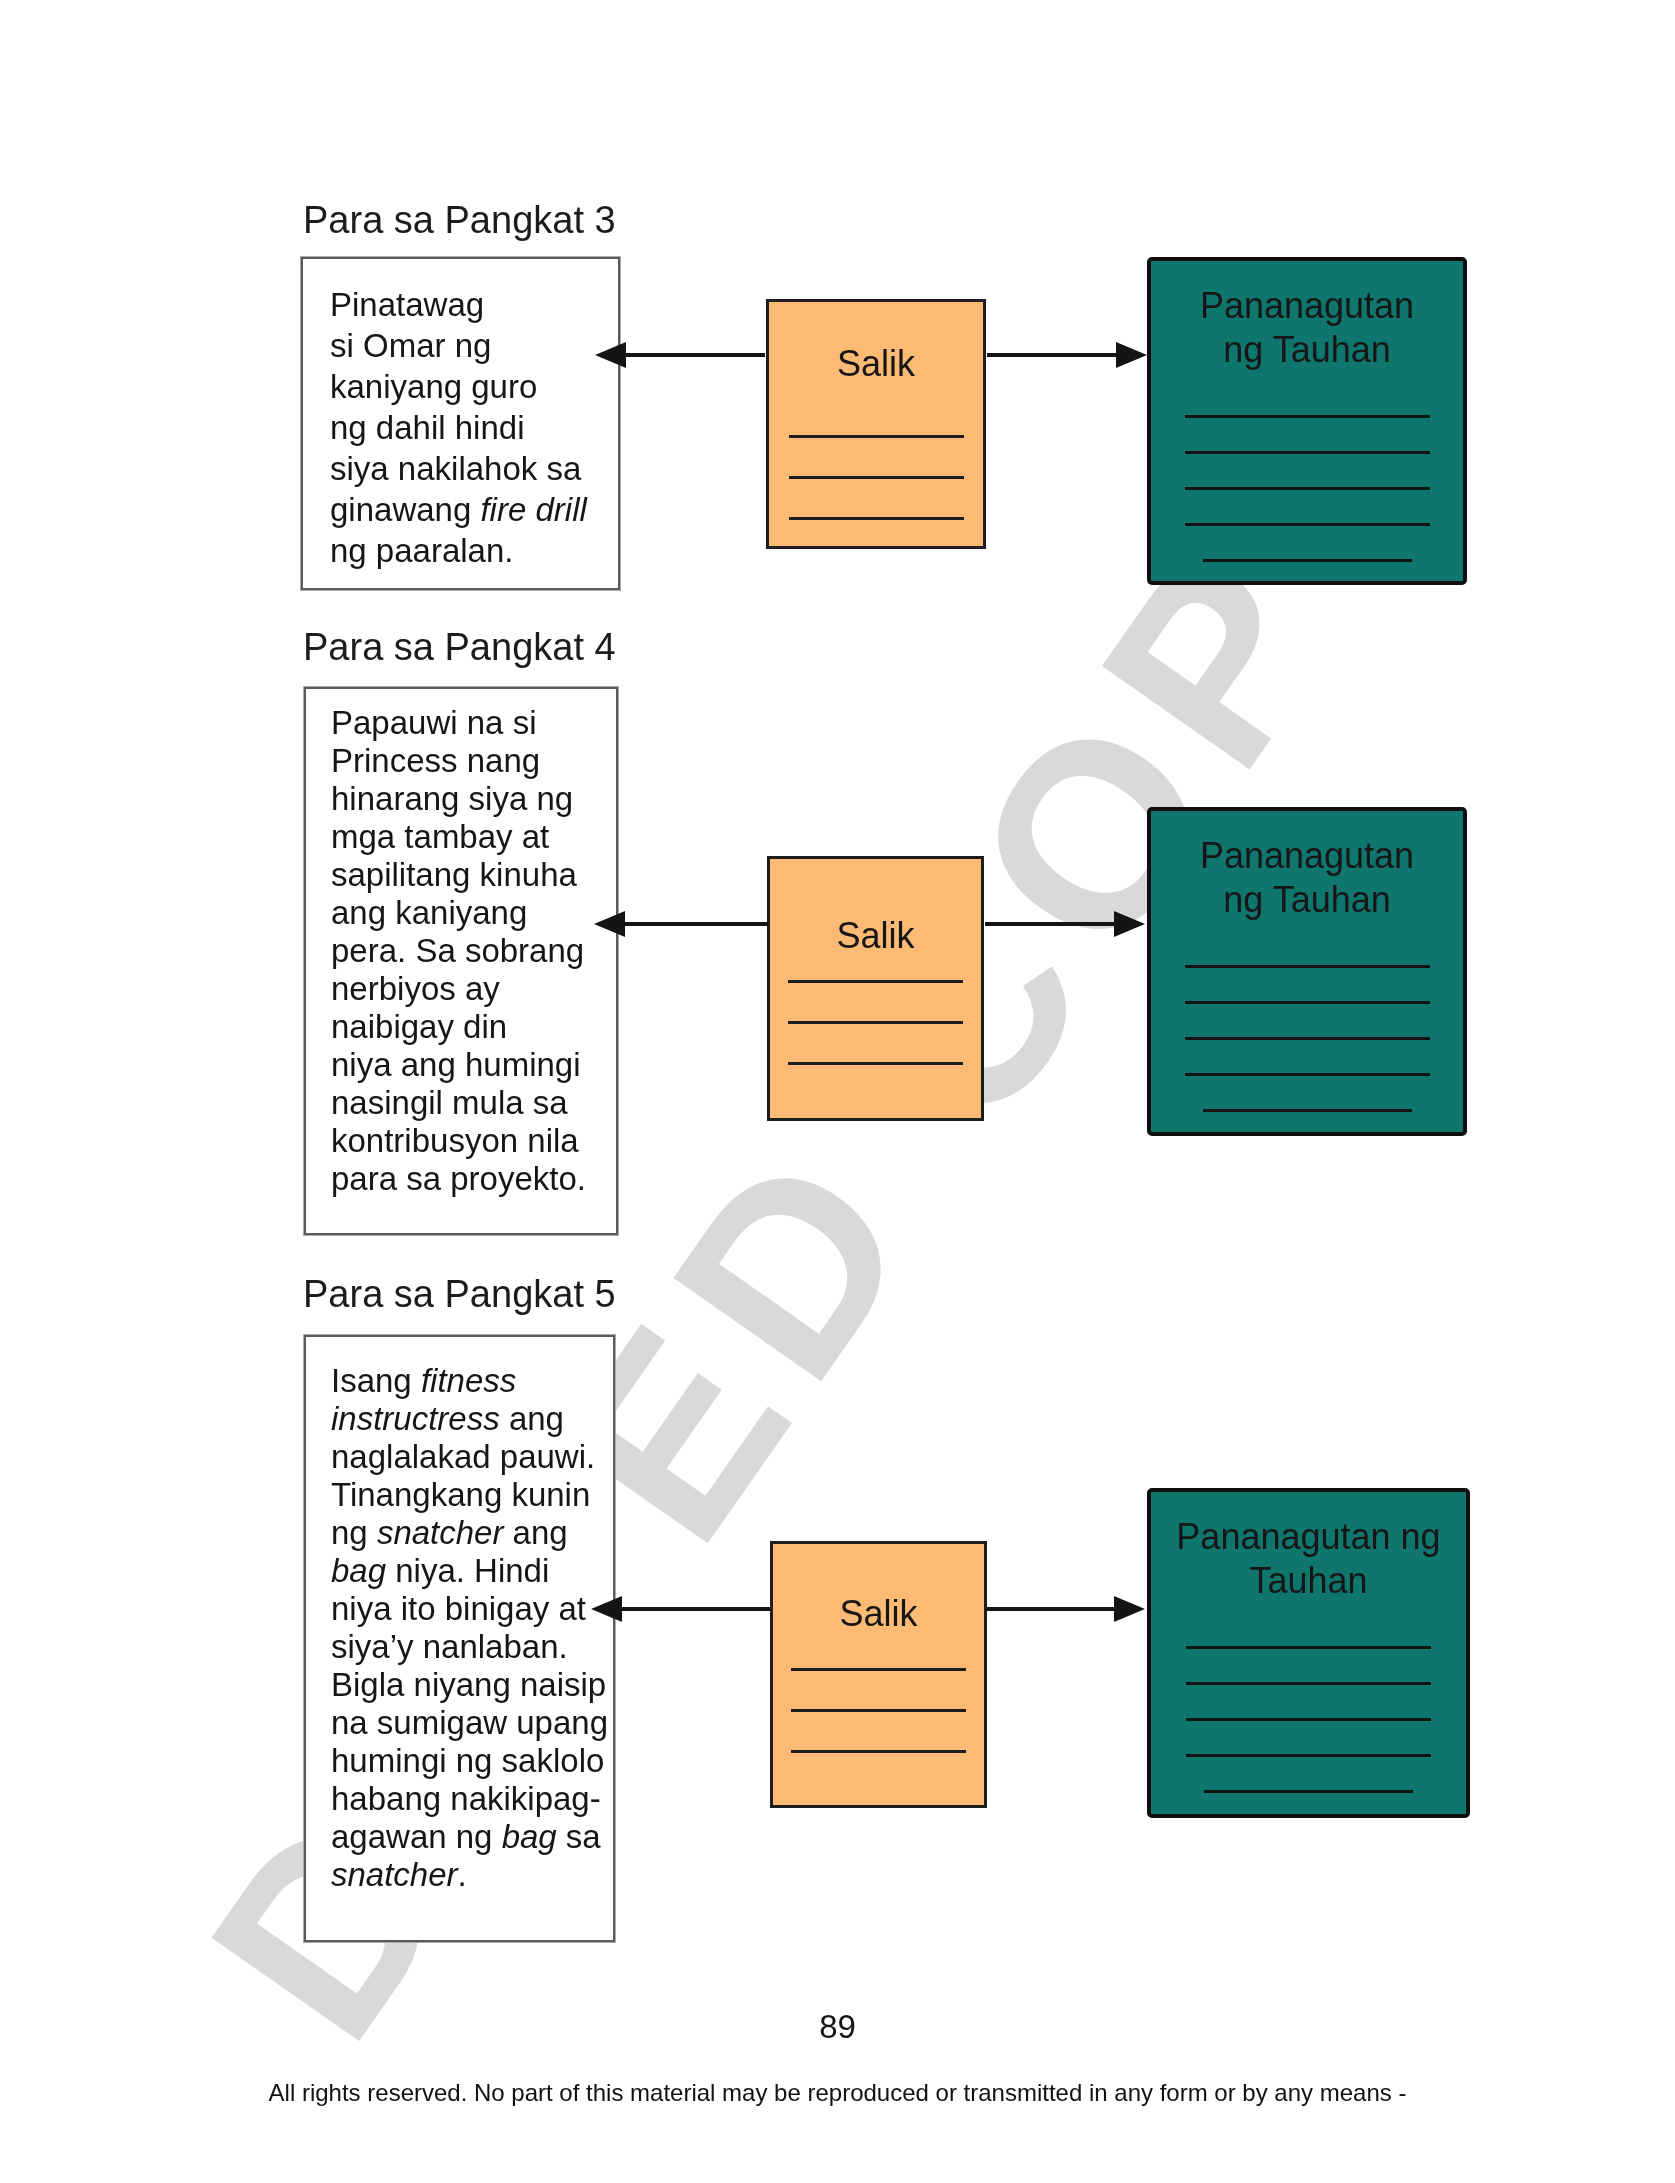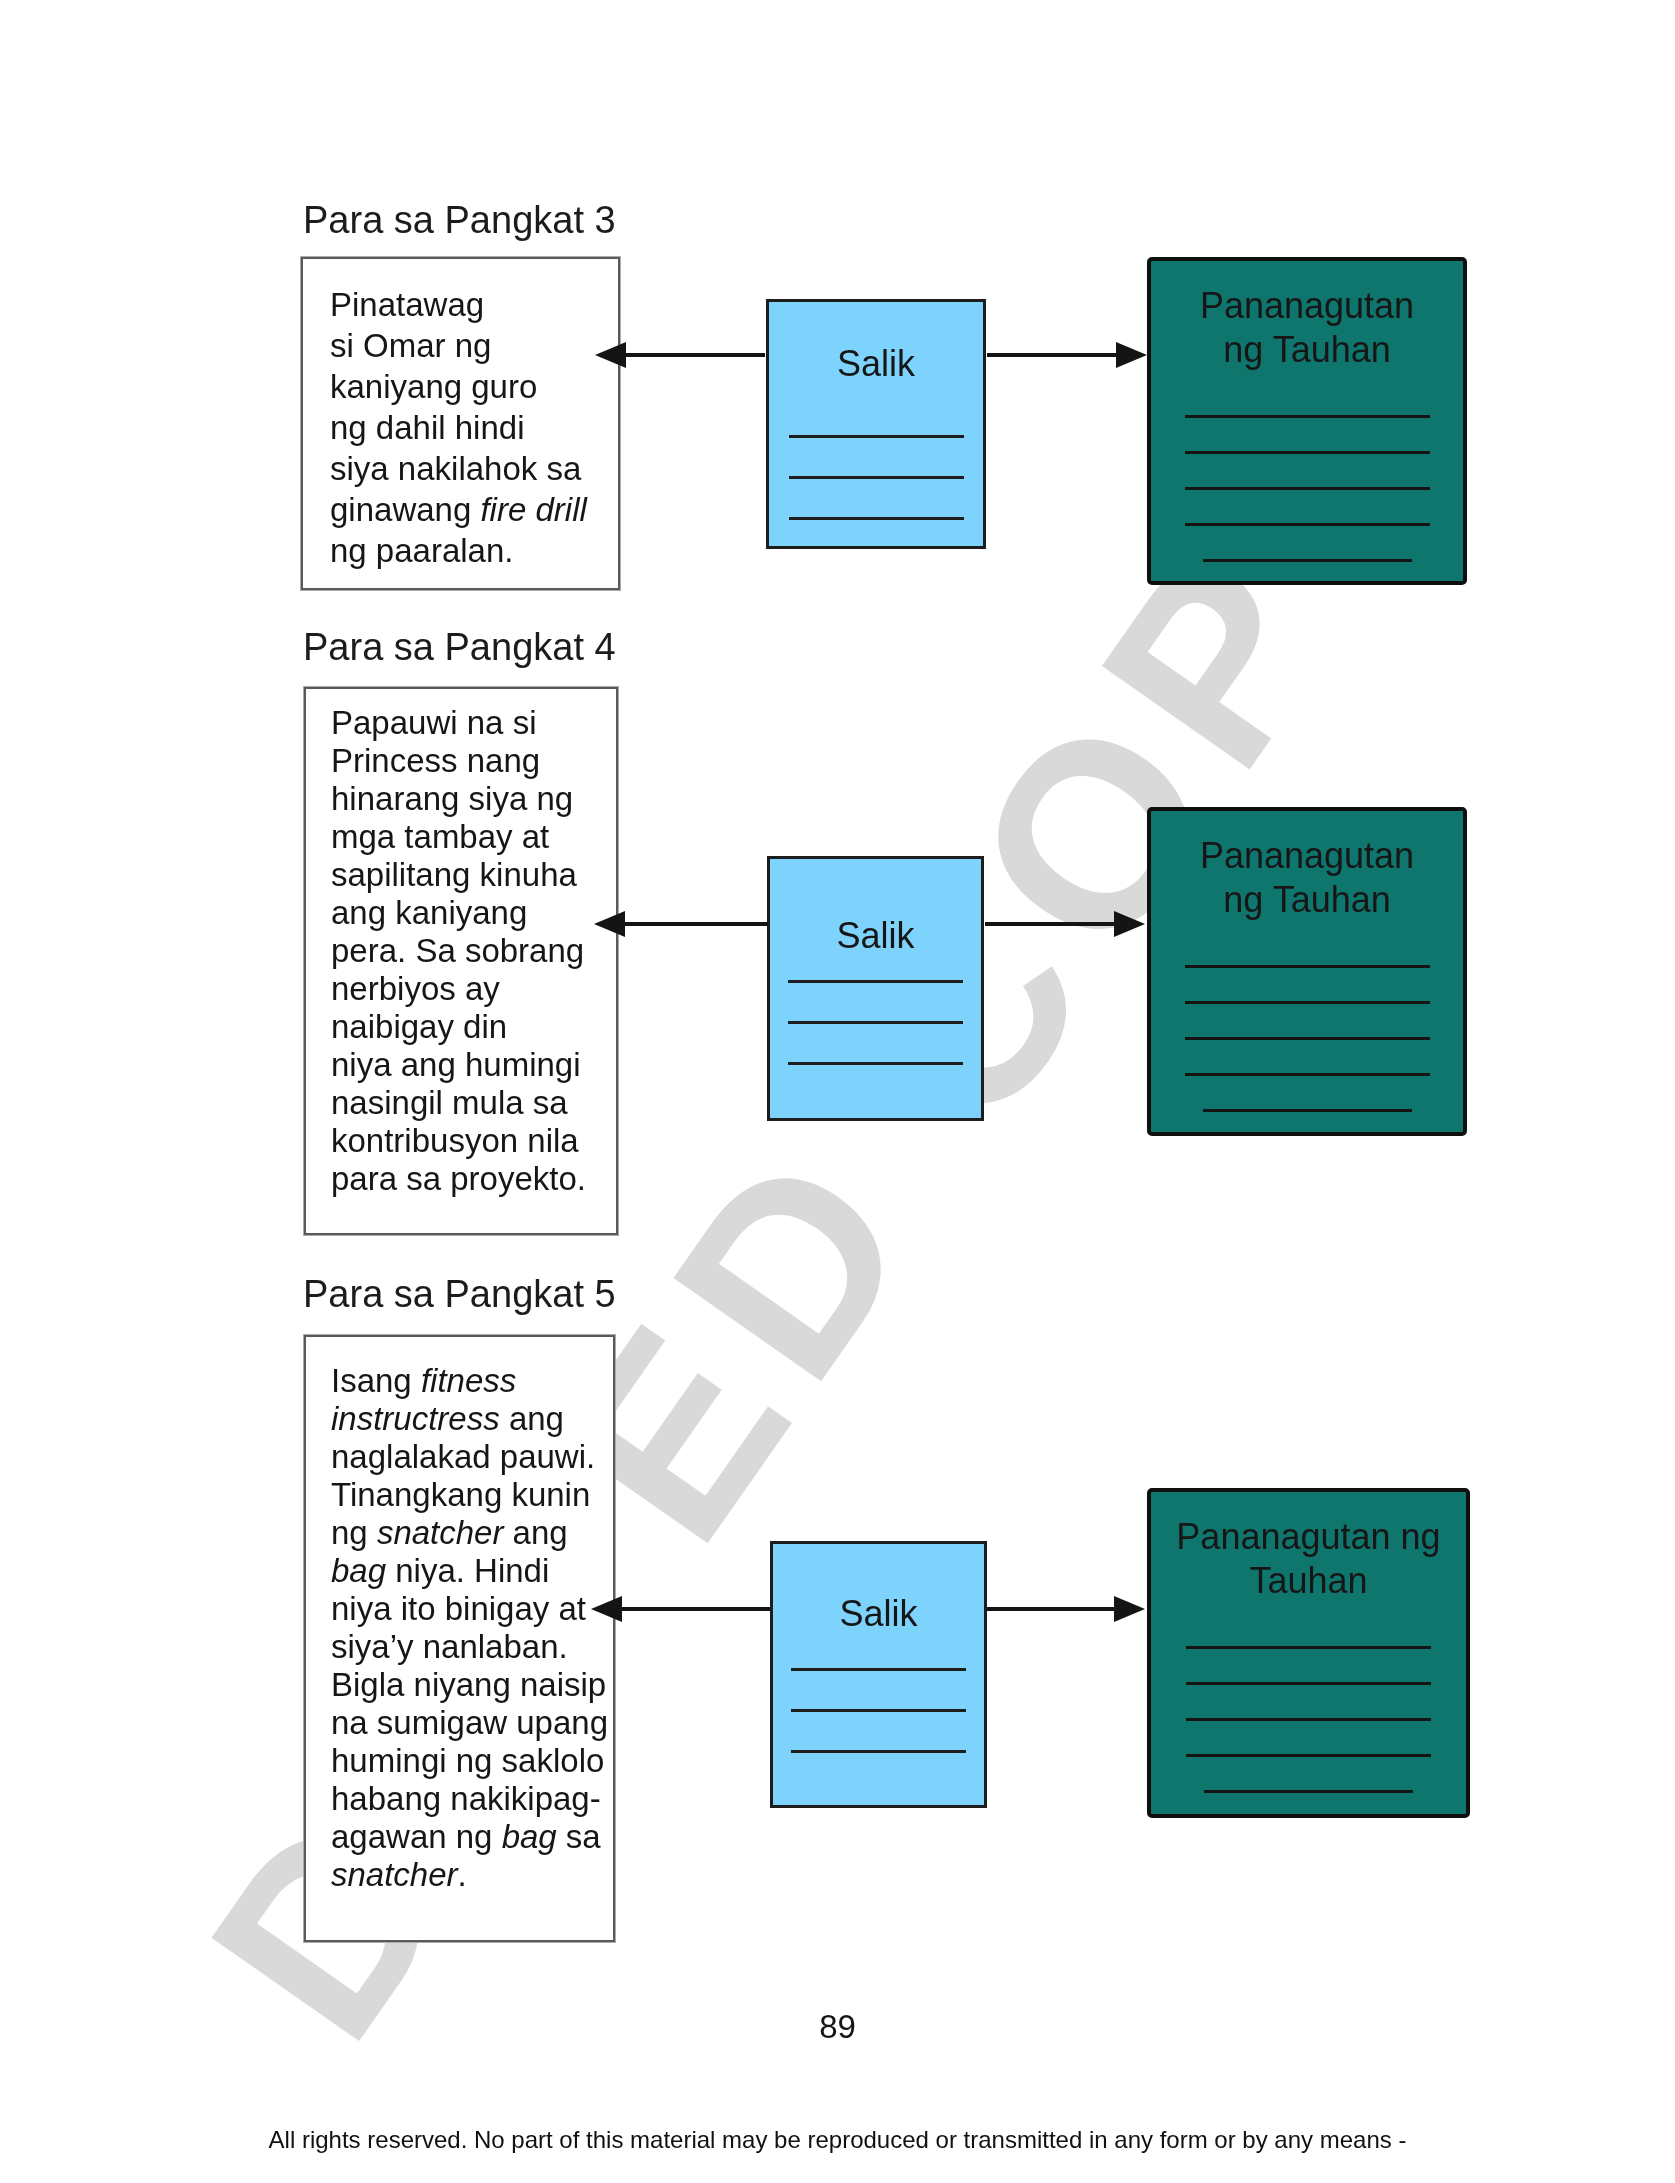--- a/index.html
+++ b/index.html
@@ -18,21 +18,21 @@
   
   .scenario{position:absolute;background:#fff;border:2.5px solid #5a5a5a;outline:1.6px solid #ababab;
             outline-offset:0.8px;z-index:2;font-size:33px;}
   #s1-box{left:301px;top:257px;width:288px;height:304px;padding:24.5px 0 0 27px;line-height:41px;}
   #s2-box{left:304px;top:687px;width:285px;height:529px;padding:15px 0 0 25px;line-height:38px;}
   #s3-box{left:304px;top:1335px;width:282px;height:578px;padding:25px 0 0 25px;line-height:38px;}
   .line{white-space:nowrap;}
   .it{font-style:italic;}
 
   
-  .salik{position:absolute;background:#7dd3fc;border:3.3px solid #1d1d1d;z-index:2;}
+  .salik{position:absolute;background:#fdba74;border:3.3px solid #1d1d1d;z-index:2;}
   #s1-salik{left:766px;top:299px;width:214px;height:244px;}
   #s2-salik{left:767px;top:856px;width:211px;height:259px;}
   #s3-salik{left:770px;top:1541px;width:211px;height:261px;}
   .salik-label{text-align:center;font-size:36px;}
   #s1-salik .salik-label{margin-top:41px;}
   #s2-salik .salik-label{margin-top:56px;}
   #s3-salik .salik-label{margin-top:49px;}
   .salik-blanks{position:absolute;left:0;right:0;}
   #s1-salik .salik-blanks{top:133px;} #s2-salik .salik-blanks{top:121px;} #s3-salik .salik-blanks{top:124px;}
   .salik-blanks .blank-line{width:175px;margin:0 auto 38px;border-bottom:3.3px solid #1d1d1d;height:0;}
@@ -57,21 +57,21 @@
   #s1-ar{left:987px;top:353px;width:131px;} #s1-arh{left:1116px;top:342px;}
   #s2-al{left:623px;top:922px;width:145px;} #s2-alh{left:594px;top:911px;}
   #s2-ar{left:985px;top:922px;width:131px;} #s2-arh{left:1114px;top:911px;}
   #s3-al{left:619px;top:1607px;width:151px;} #s3-alh{left:591px;top:1596px;}
   #s3-ar{left:987px;top:1607px;width:128px;} #s3-arh{left:1114px;top:1596px;}
 
   
   .page-number{position:absolute;left:0;right:0;top:2008px;text-align:center;font-size:33px;z-index:2;}
   .copyright{position:absolute;left:0;right:0;top:2074px;text-align:center;font-size:24px;
              line-height:37px;color:#111;z-index:2;}
-  .copyright .line{white-space:nowrap;margin-top:47px;}
+  .copyright .line{white-space:nowrap;}
 </style>
 </head>
 <body>
 
 <div class="page">
 
   <div class="watermark">DEPED COPY</div>
 
   <div class="sec-heading" id="s1-h">Para sa Pangkat 3</div>
   <div class="scenario" id="s1-box">

